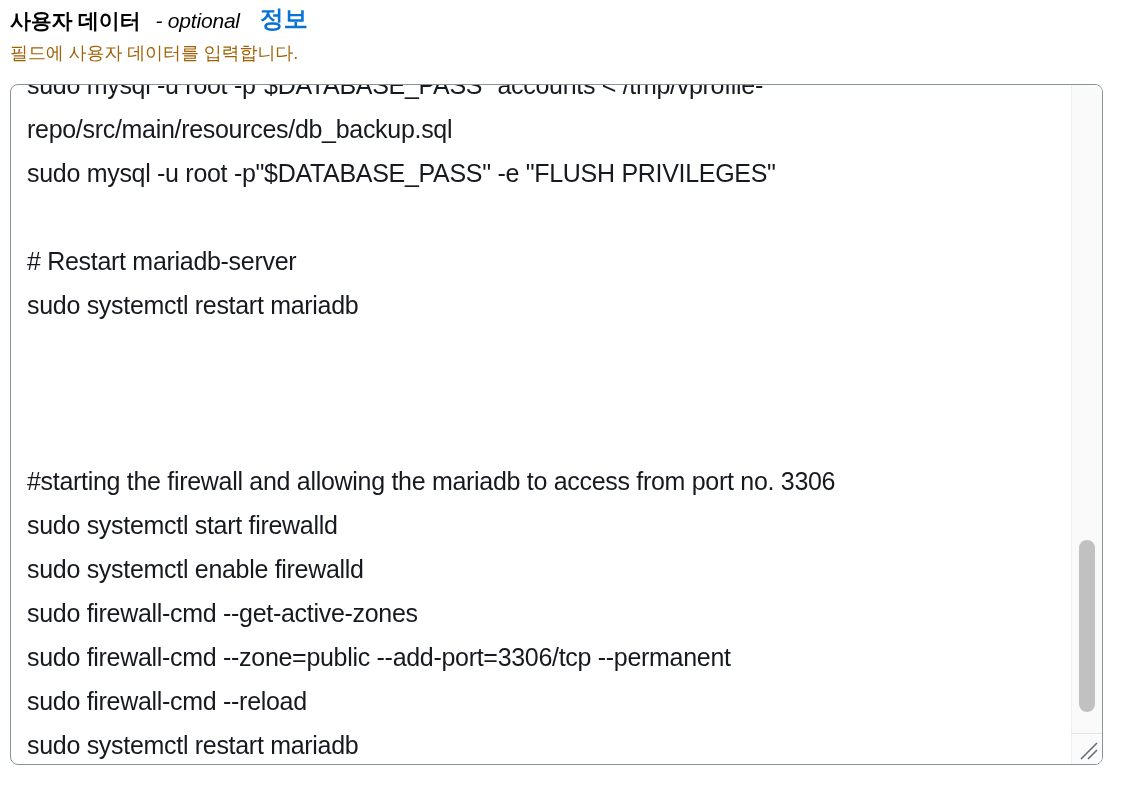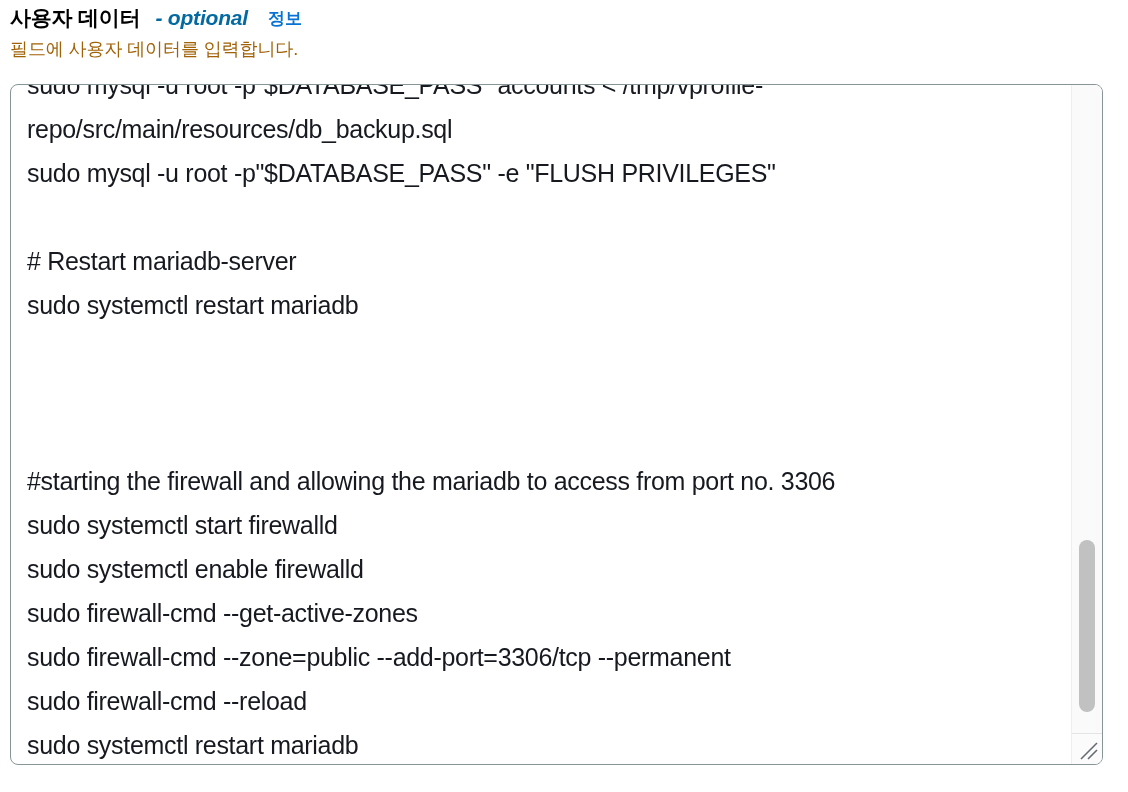--- a/index.html
+++ b/index.html
@@ -32,28 +32,28 @@
     white-space: nowrap;
   }
   .label-main {
     font-size: 21px;
     font-weight: 700;
     color: #000000;
     letter-spacing: -0.2px;
   }
   .label-optional {
     font-size: 21px;
-    font-weight: 700;
+    font-weight: 400;
     font-style: italic;
-    color: #0369a1;
+    color: #000000;
     margin-left: 7px;
     letter-spacing: -0.2px;
   }
   .info-link {
-    font-size: 17px;
+    font-size: 24px;
     font-weight: 700;
     color: #0972d3;
     margin-left: 12px;
     text-decoration: none;
     cursor: pointer;
     position: relative;
     top: -1px;
   }
   .field-description {
     font-size: 18px;

